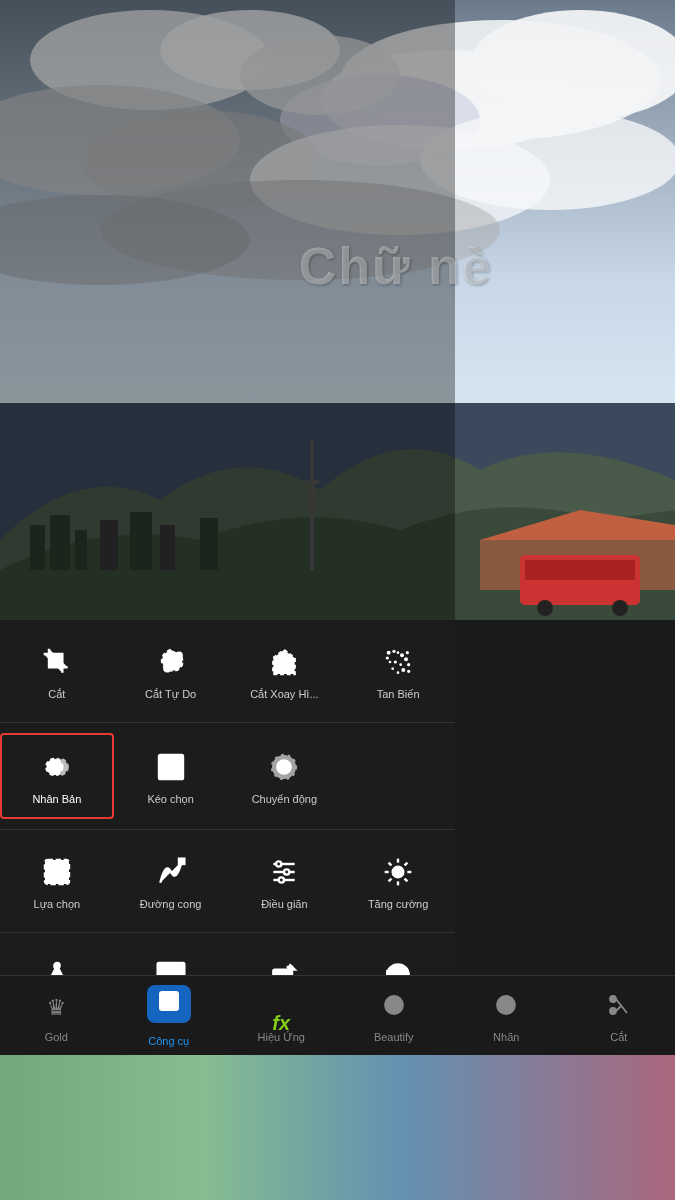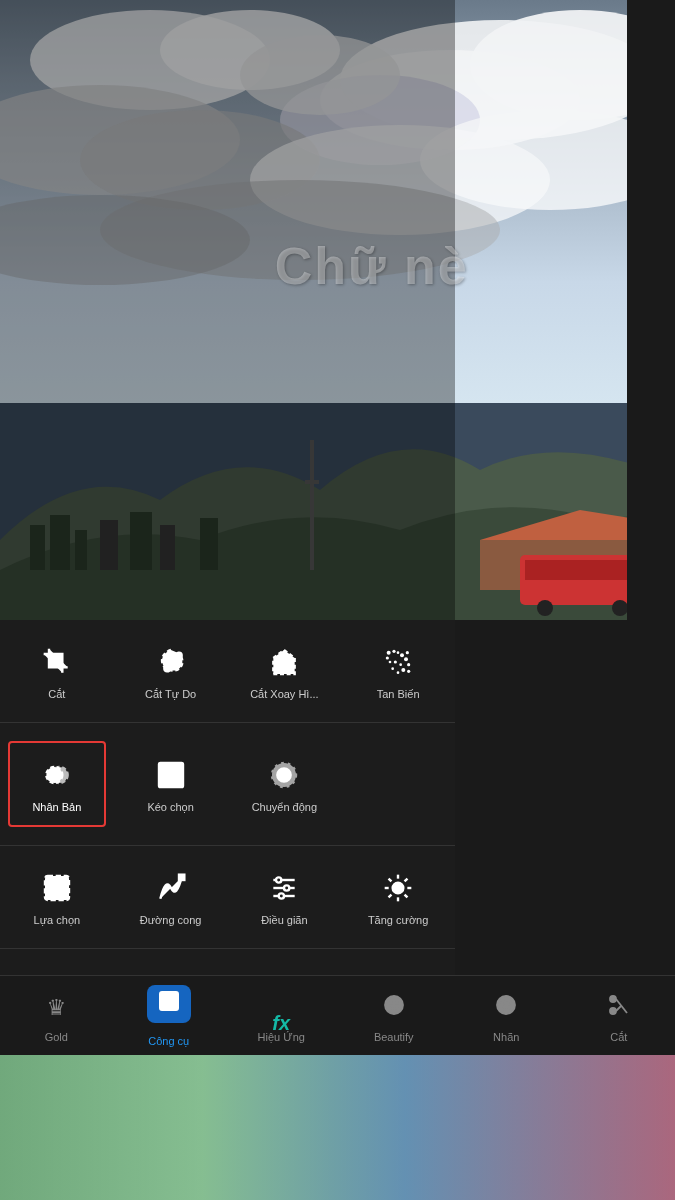--- a/index.html
+++ b/index.html
@@ -6,21 +6,21 @@
     body {
       width: 675px;
       height: 1200px;
       overflow: hidden;
       background: #1a1a1a;
       font-family: -apple-system, BlinkMacSystemFont, 'Segoe UI', sans-serif;
     }
 
     
     .photo-area {
-      width: 627px;
+      width: 675px;
       height: 620px;
       position: relative;
       overflow: hidden;
       background: #3a4a5c;
     }
 
     .sky-bg {
       position: absolute;
       top: 0; left: 0; right: 0;
       height: 65%;
@@ -314,21 +314,21 @@
         </svg>
       </div>
       <span class="tool-label">Tan Biến</span>
     </div>
   </div>
 
   <div class="divider-line"></div>
 
   <div class="tools-grid">
 
-    <div class="tool-item active-red" style="border:2px solid #e53935; border-radius:4px; margin:8px;">
+    <div class="tool-item active-red" style="border:2px solid #e53935; border-radius:4px; margin:0;">
       <div class="tool-icon">
         <svg width="32" height="32" viewBox="0 0 24 24" fill="none" stroke="white" stroke-width="1.8">
           <circle cx="10" cy="12" r="6" stroke-dasharray="3 2"></circle>
           <circle cx="14" cy="12" r="6" stroke-dasharray="3 2" opacity="0.7"></circle>
         </svg>
       </div>
       <span class="tool-label" style="color:#fff;">Nhân Bản</span>
     </div>
 
 
@@ -482,21 +482,21 @@
           <rect x="3" y="3" width="18" height="18" rx="2"></rect>
           <rect x="6" y="6" width="12" height="12" rx="1"></rect>
         </svg>
       </span>
     </div>
     <span class="nav-label" style="color:#2196f3;margin-top:8px;">Công cụ</span>
   </div>
 
   <div class="nav-item">
     <div class="nav-icon-wrap">
-      <span class="nav-icon" style="font-style:italic; font-weight:bold; font-size:20px; color:#14b8a6;margin-top:31px;">fx</span>
+      <span class="nav-icon" style="font-style:italic; font-weight:bold; font-size:20px; color:#84cc16;margin-top:31px;">fx</span>
     </div>
     <span class="nav-label">Hiệu Ứng</span>
   </div>
 
   <div class="nav-item">
     <div class="nav-icon-wrap">
       <span class="nav-icon">
         <svg width="24" height="24" viewBox="0 0 24 24" fill="none" stroke="#888" stroke-width="1.8">
           <circle cx="12" cy="12" r="9"></circle>
           <path d="M8 14 Q12 18 16 14"></path>

